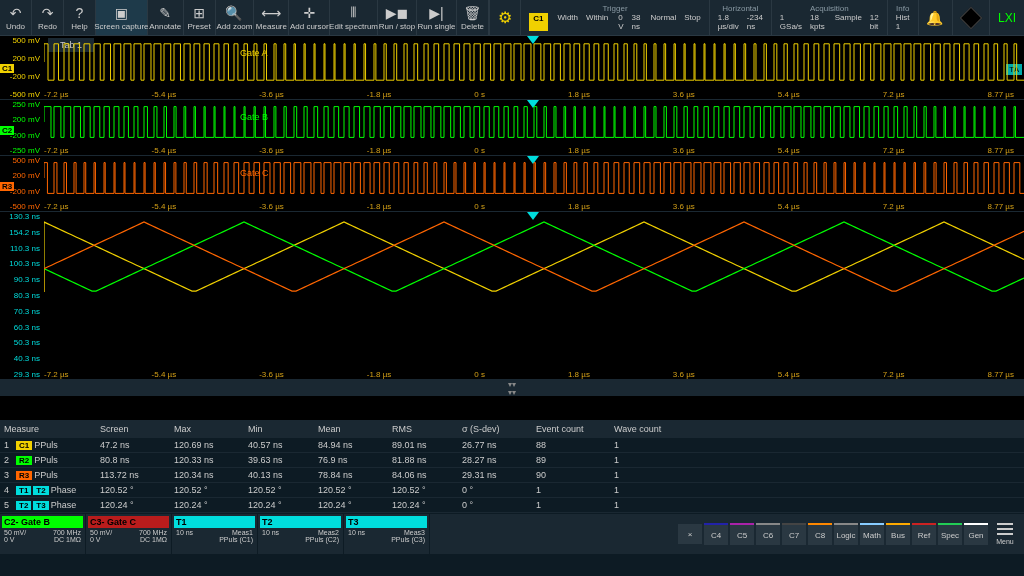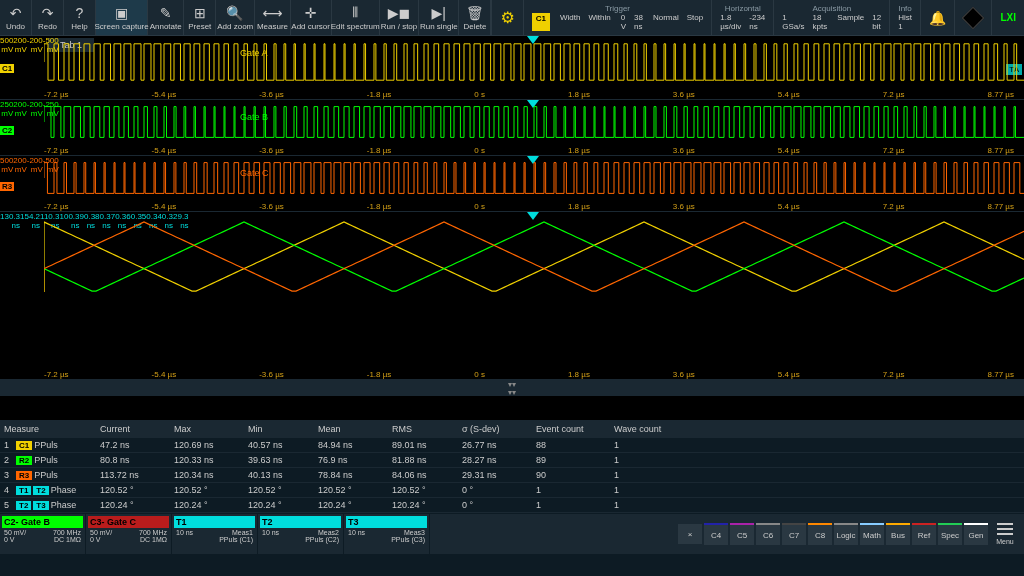--- a/index.html
+++ b/index.html
@@ -14,21 +14,21 @@
 .status-row{display:flex;gap:10px;font-size:8px;color:#ccc}
 .status-cell{display:flex;flex-direction:row;gap:8px}
 .trig-badge{background:#f0d000;color:#000;padding:1px 4px;font-weight:bold;font-size:8px;display:inline-block}
 .diamond{width:16px;height:16px;background:#000;border:1px solid #444;transform:rotate(45deg);position:relative;margin:2px}
 .waveform-area{height:384px;background:#000;position:relative}
 .wave-panel{position:relative;border-bottom:1px solid #1a2832}
 .wave-panel.p1{height:64px}
 .wave-panel.p2{height:56px}
 .wave-panel.p3{height:56px}
 .wave-panel.p4{height:168px}
-.y-labels{position:absolute;left:0;top:0;bottom:0;width:44px;display:flex;flex-direction:row;font-size:8px;color:#f0d000;text-align:right;padding-right:4px}
+.y-labels{position:absolute;left:0;top:0;bottom:0;width:44px;display:flex;flex-direction:column;justify-content:space-between;font-size:8px;color:#f0d000;text-align:right;padding-right:4px}
 .y-labels.green{color:#0f0}
 .y-labels.orange{color:#f60}
 .y-labels.cyan{color:#0dd}
 .ch-badge{position:absolute;left:0;font-size:8px;padding:0px 2px;font-weight:bold}
 .ch-badge.c1{background:#f0d000;color:#000;top:28px}
 .ch-badge.c2{background:#0f0;color:#000;top:26px}
 .ch-badge.c3{background:#f60;color:#000;top:26px}
 .ta-badge{position:absolute;right:2px;top:28px;background:#0aa;color:#000;font-size:8px;padding:1px 3px}
 .gate-label{position:absolute;top:12px;left:240px;font-size:9px}
 .gate-label.ga{color:#f0d000}
@@ -176,21 +176,21 @@
           <span>Hist 1</span>
         </div>
   </div>
   <div class="status-block">
         <span style="font-size:14px">🔔</span>
       </div>
   <div class="status-block">
         <div class="diamond"></div>
       </div>
   <div class="status-block">
-        <span style="color:#0f0;font-weight:bold;font-size:10px">LXI</span>
+        <span style="color:#0f0;font-weight:normal;font-size:12px">LXI</span>
       </div>
  </div>
 </div>
 
 <div class="waveform-area">
 
  <div class="wave-panel p1">
   <div class="tab-label">Tab 1</div>
   <div class="y-labels">
    <span>500 mV</span>
@@ -319,21 +319,21 @@
       <span>▾▾</span>
     </div>
  <div class="scroll-indicator">
       <span>▾▾</span>
     </div>
 </div>
 
 <div class="meas-table">
  <div class="meas-hdr">
   <div class="mc0">Measure</div>
-  <div class="mc1">Current</div>
+  <div class="mc1">Screen</div>
   <div class="mc2">Max</div>
   <div class="mc3">Min</div>
   <div class="mc4">Mean</div>
   <div class="mc5">RMS</div>
   <div class="mc6">σ (S-dev)</div>
   <div class="mc7">Event count</div>
   <div class="mc8">Wave count</div>
  </div>
  <div id="meas-rows">
       <div class="meas-row">

